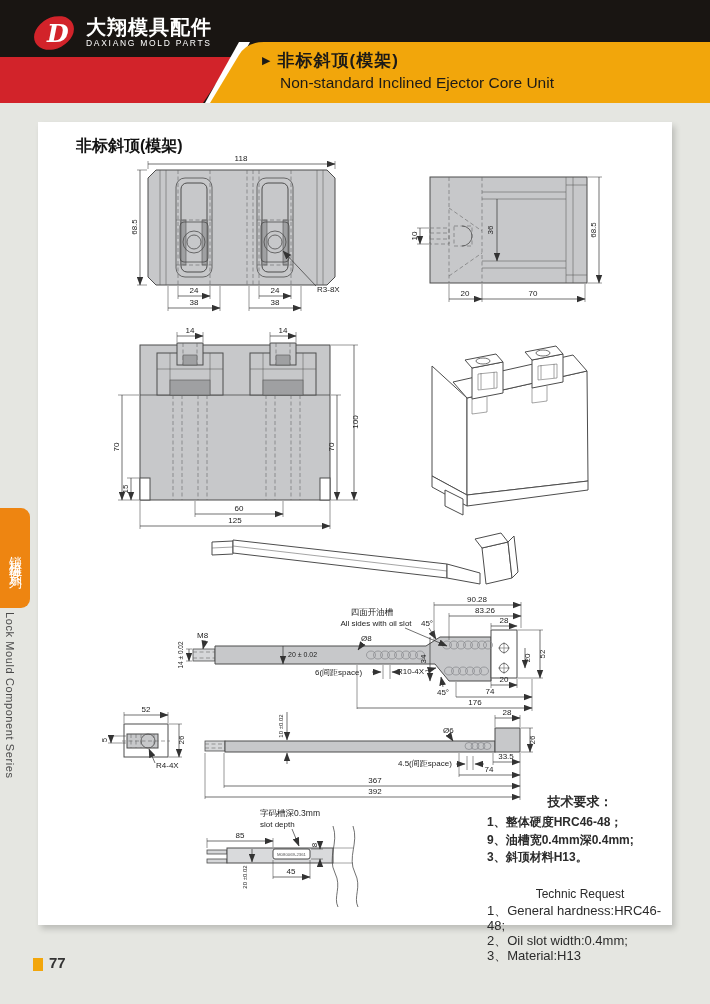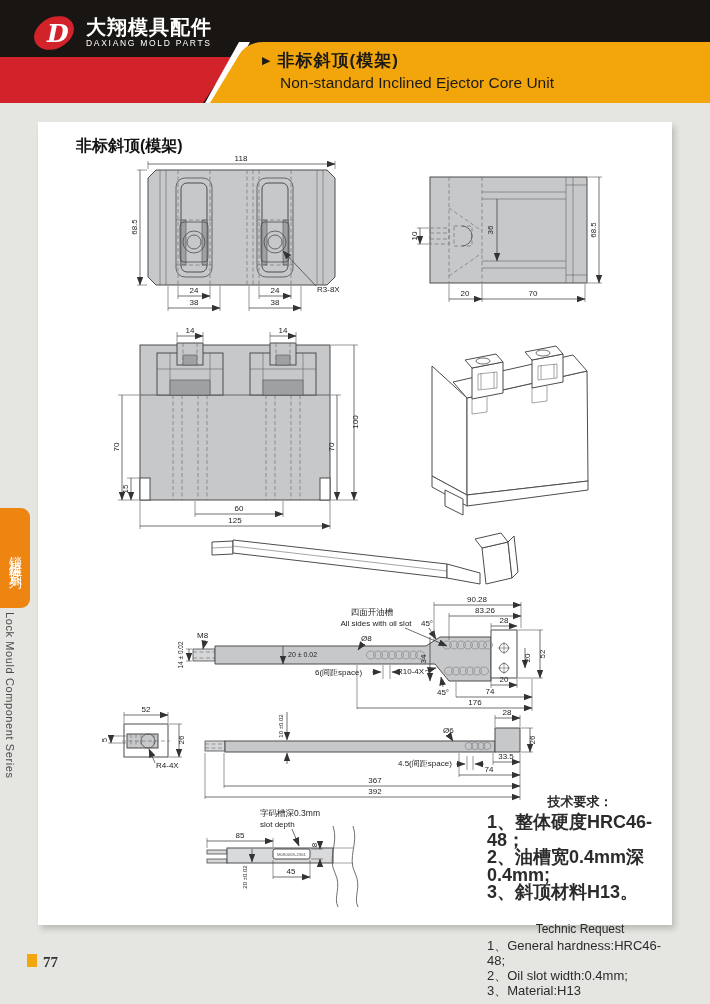--- a/index.html
+++ b/index.html
@@ -45,25 +45,25 @@
   .dim{stroke:#333;stroke-width:.7;fill:none;marker-start:none;}
   .ext{stroke:#444;stroke-width:.55;fill:none;}
   .ldr{stroke:#333;stroke-width:.7;fill:none;}
   .dtx{font-size:8px;fill:#222;}
   .stx{font-size:6.5px;fill:#222;}
   .ctx{font-size:8.5px;fill:#222;}
   .mid{text-anchor:middle;}
   
   .tech{position:absolute;left:449px;top:671px;width:186px;color:#2b2b2b;}
   .tech .t-cn-title{font-size:13px;font-weight:bold;margin-bottom:3px;text-align:center;}
-  .tech .t-cn{font-size:18px;line-height:17.5px;font-weight:bold;}
+  .tech .t-cn{font-size:12px;line-height:17.5px;font-weight:bold;}
   .tech .t-en-title{font-size:12px;margin-top:20px;margin-bottom:2px;text-align:center;}
   .tech .t-en{font-size:13px;line-height:15px;}
   
-  .footer{position:absolute;left:27px;top:954px;display:flex;align-items:flex-start;font-family:Liberation Serif, serif;}
+  .footer{position:absolute;left:33px;top:954px;display:flex;align-items:flex-end;}
   .footer .sq{width:10px;height:13px;background:var(--c-yellow,#f2a60b);margin-right:6px;}
   .footer .num{font-size:15px;color:#333;font-weight:600;}
 </style>
 </head>
 <body>
 
 <svg width="0" height="0" style="position:absolute">
   <defs>
     <marker id="ar" viewBox="0 0 8 6" markerWidth="9" markerHeight="7" refX="7.5" refY="3" orient="auto-start-reverse" markerUnits="userSpaceOnUse">
       <path d="M0,0L8,3L0,6Z" fill="#333"></path>
@@ -523,21 +523,21 @@
         <line class="ext" x1="156" y1="64" x2="168" y2="64"></line>
       <line class="dim" x1="165" y1="46" x2="165" y2="54" marker-end="url(#ar)"></line>
       <line class="dim" x1="165" y1="72" x2="165" y2="64" marker-end="url(#ar)"></line>
       <text class="dtx mid" x="162" y="50" transform="rotate(-90 162 50)">8</text>
     </g>
   </svg>
 
   <div class="tech">
     <div class="t-cn-title">技术要求：</div>
     <div class="t-cn">1、整体硬度HRC46-48；</div>
-    <div class="t-cn">2、油槽宽0.4mm深0.4mm;</div>
+    <div class="t-cn">9、油槽宽0.4mm深0.4mm;</div>
     <div class="t-cn">3、斜顶材料H13。</div>
     <div class="t-en-title">Technic Request</div>
     <div class="t-en">1、General hardness:HRC46-48;</div>
     <div class="t-en">2、Oil slot width:0.4mm;</div>
     <div class="t-en">3、Material:H13</div>
   </div>
 </div>
 
 <div class="footer">
   <div class="sq"></div>

